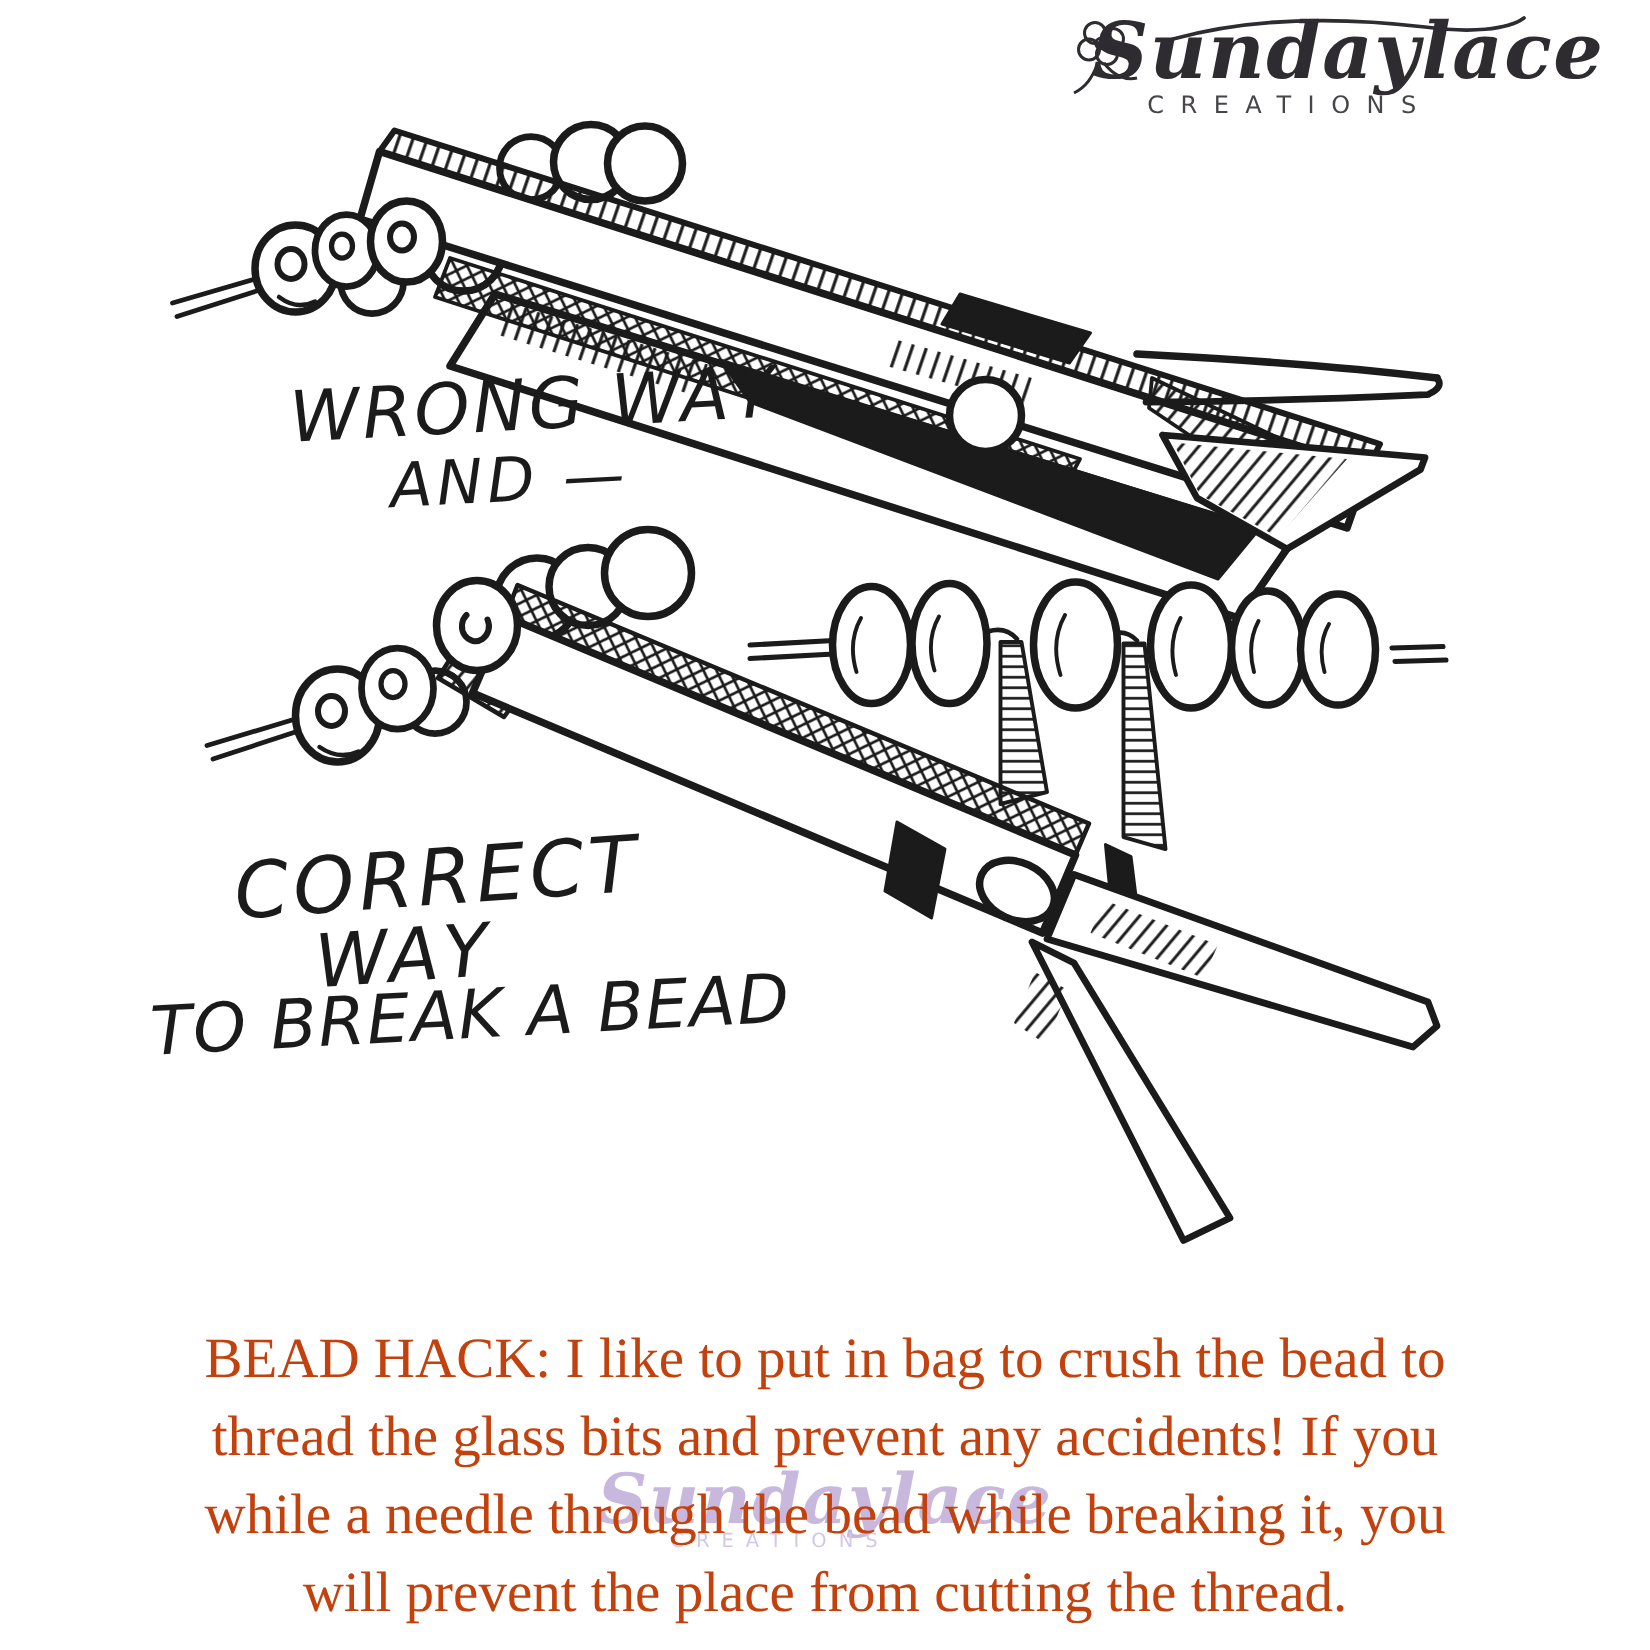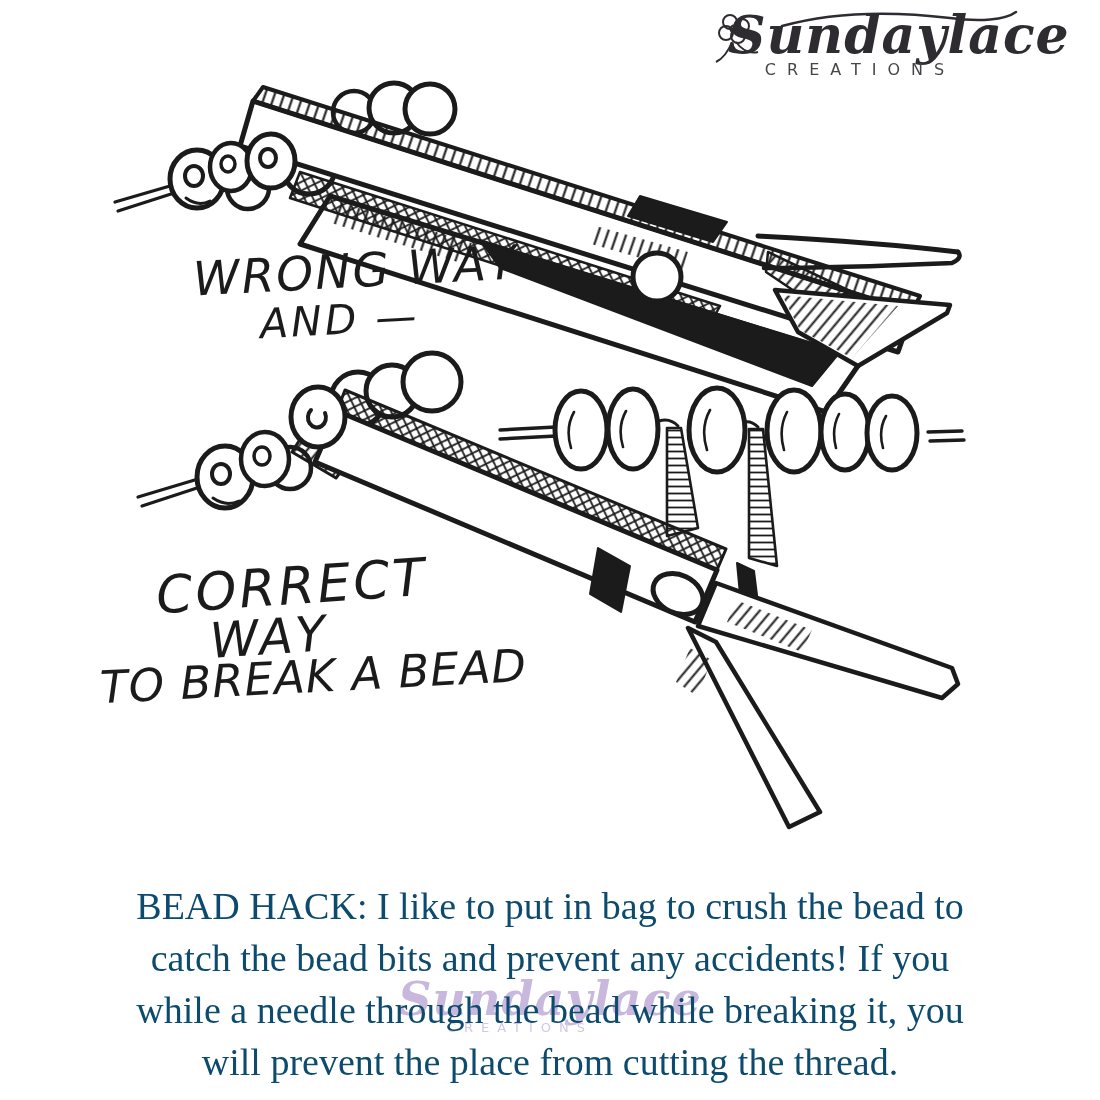--- a/index.html
+++ b/index.html
@@ -19,21 +19,21 @@
   .hand{position:absolute;font-family:"DejaVu Sans",sans-serif;font-style:italic;
         color:#1b1b1b;white-space:nowrap;z-index:2;}
   .lbl-wrong  {left:193px;top:243px;font-size:47px;letter-spacing:2px;transform:rotate(-3deg);}
   .lbl-and    {left:260px;top:296px;font-size:41px;letter-spacing:3px;transform:rotate(-3deg);}
   .lbl-correct{left:156px;top:556px;font-size:52px;letter-spacing:3px;transform:rotate(-4deg);}
   .lbl-way    {left:210px;top:609px;font-size:49px;letter-spacing:3px;transform:rotate(-4deg);}
   .lbl-break  {left:100px;top:650px;font-size:45px;letter-spacing:1px;transform:rotate(-3deg);}
 
   
   .caption{position:absolute;left:0;right:0;top:880px;text-align:center;z-index:2;
-           font-family:"Liberation Serif",serif;font-size:38px;line-height:52px;color:#0c4a6e;}
+           font-family:"Liberation Serif",serif;font-size:38px;line-height:52px;color:#c2410c;}
 
   
   .watermark{position:absolute;left:50%;top:972px;transform:translateX(-50%);
              text-align:center;z-index:1;width:460px;pointer-events:none;}
   .watermark .script{font-family:"DejaVu Serif",serif;font-style:italic;font-weight:bold;
                      font-size:46px;color:#c9b8de;letter-spacing:1px;}
   .watermark .sub{font-family:"DejaVu Sans",sans-serif;font-size:13px;letter-spacing:8px;
                   color:#d4c6e6;margin-top:-6px;transform:translateX(-30px);}
 
   .art{position:absolute;left:0;top:0;z-index:0;}
@@ -176,18 +176,18 @@
     <div class="sub">CREATIONS</div>
   </div>
 
   <div class="watermark">
     <div class="script">Sundaylace</div>
     <div class="sub">CREATIONS</div>
   </div>
 
   <div class="caption">
     <div>BEAD HACK: I like to put in bag to crush the bead to</div>
-    <div>catch the bead bits and prevent any accidents! If you</div>
+    <div>thread the glass bits and prevent any accidents! If you</div>
     <div>while a needle through the bead while breaking it, you</div>
     <div>will prevent the place from cutting the thread.</div>
   </div>
 
 </div>
 
 </body></html>

